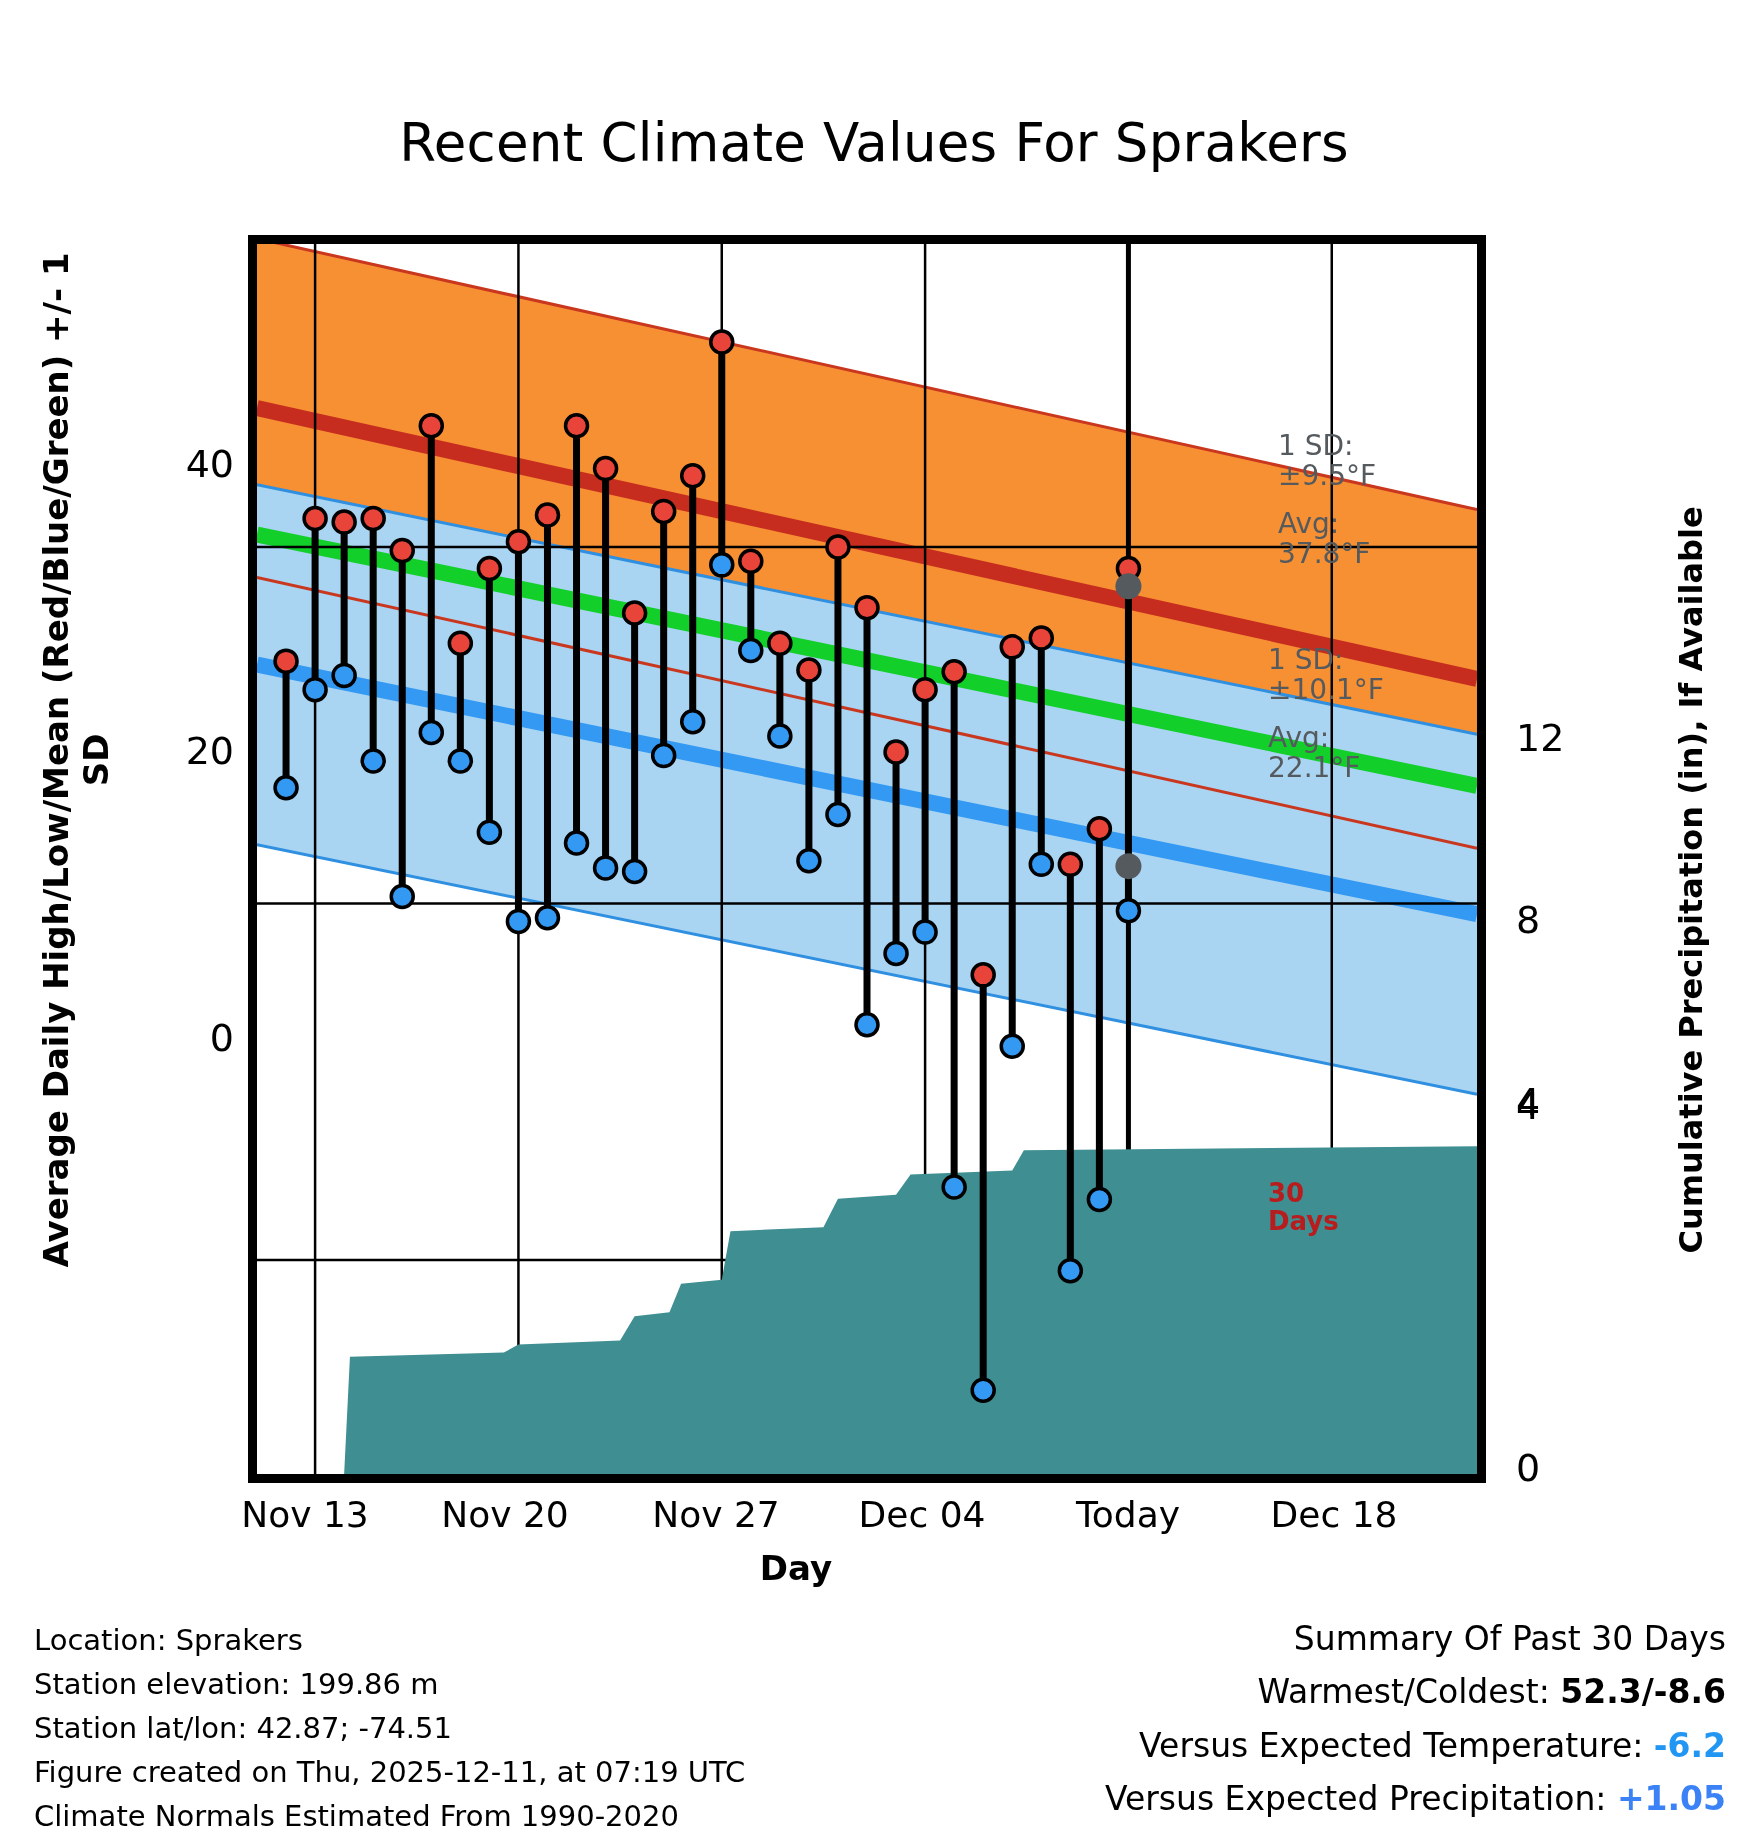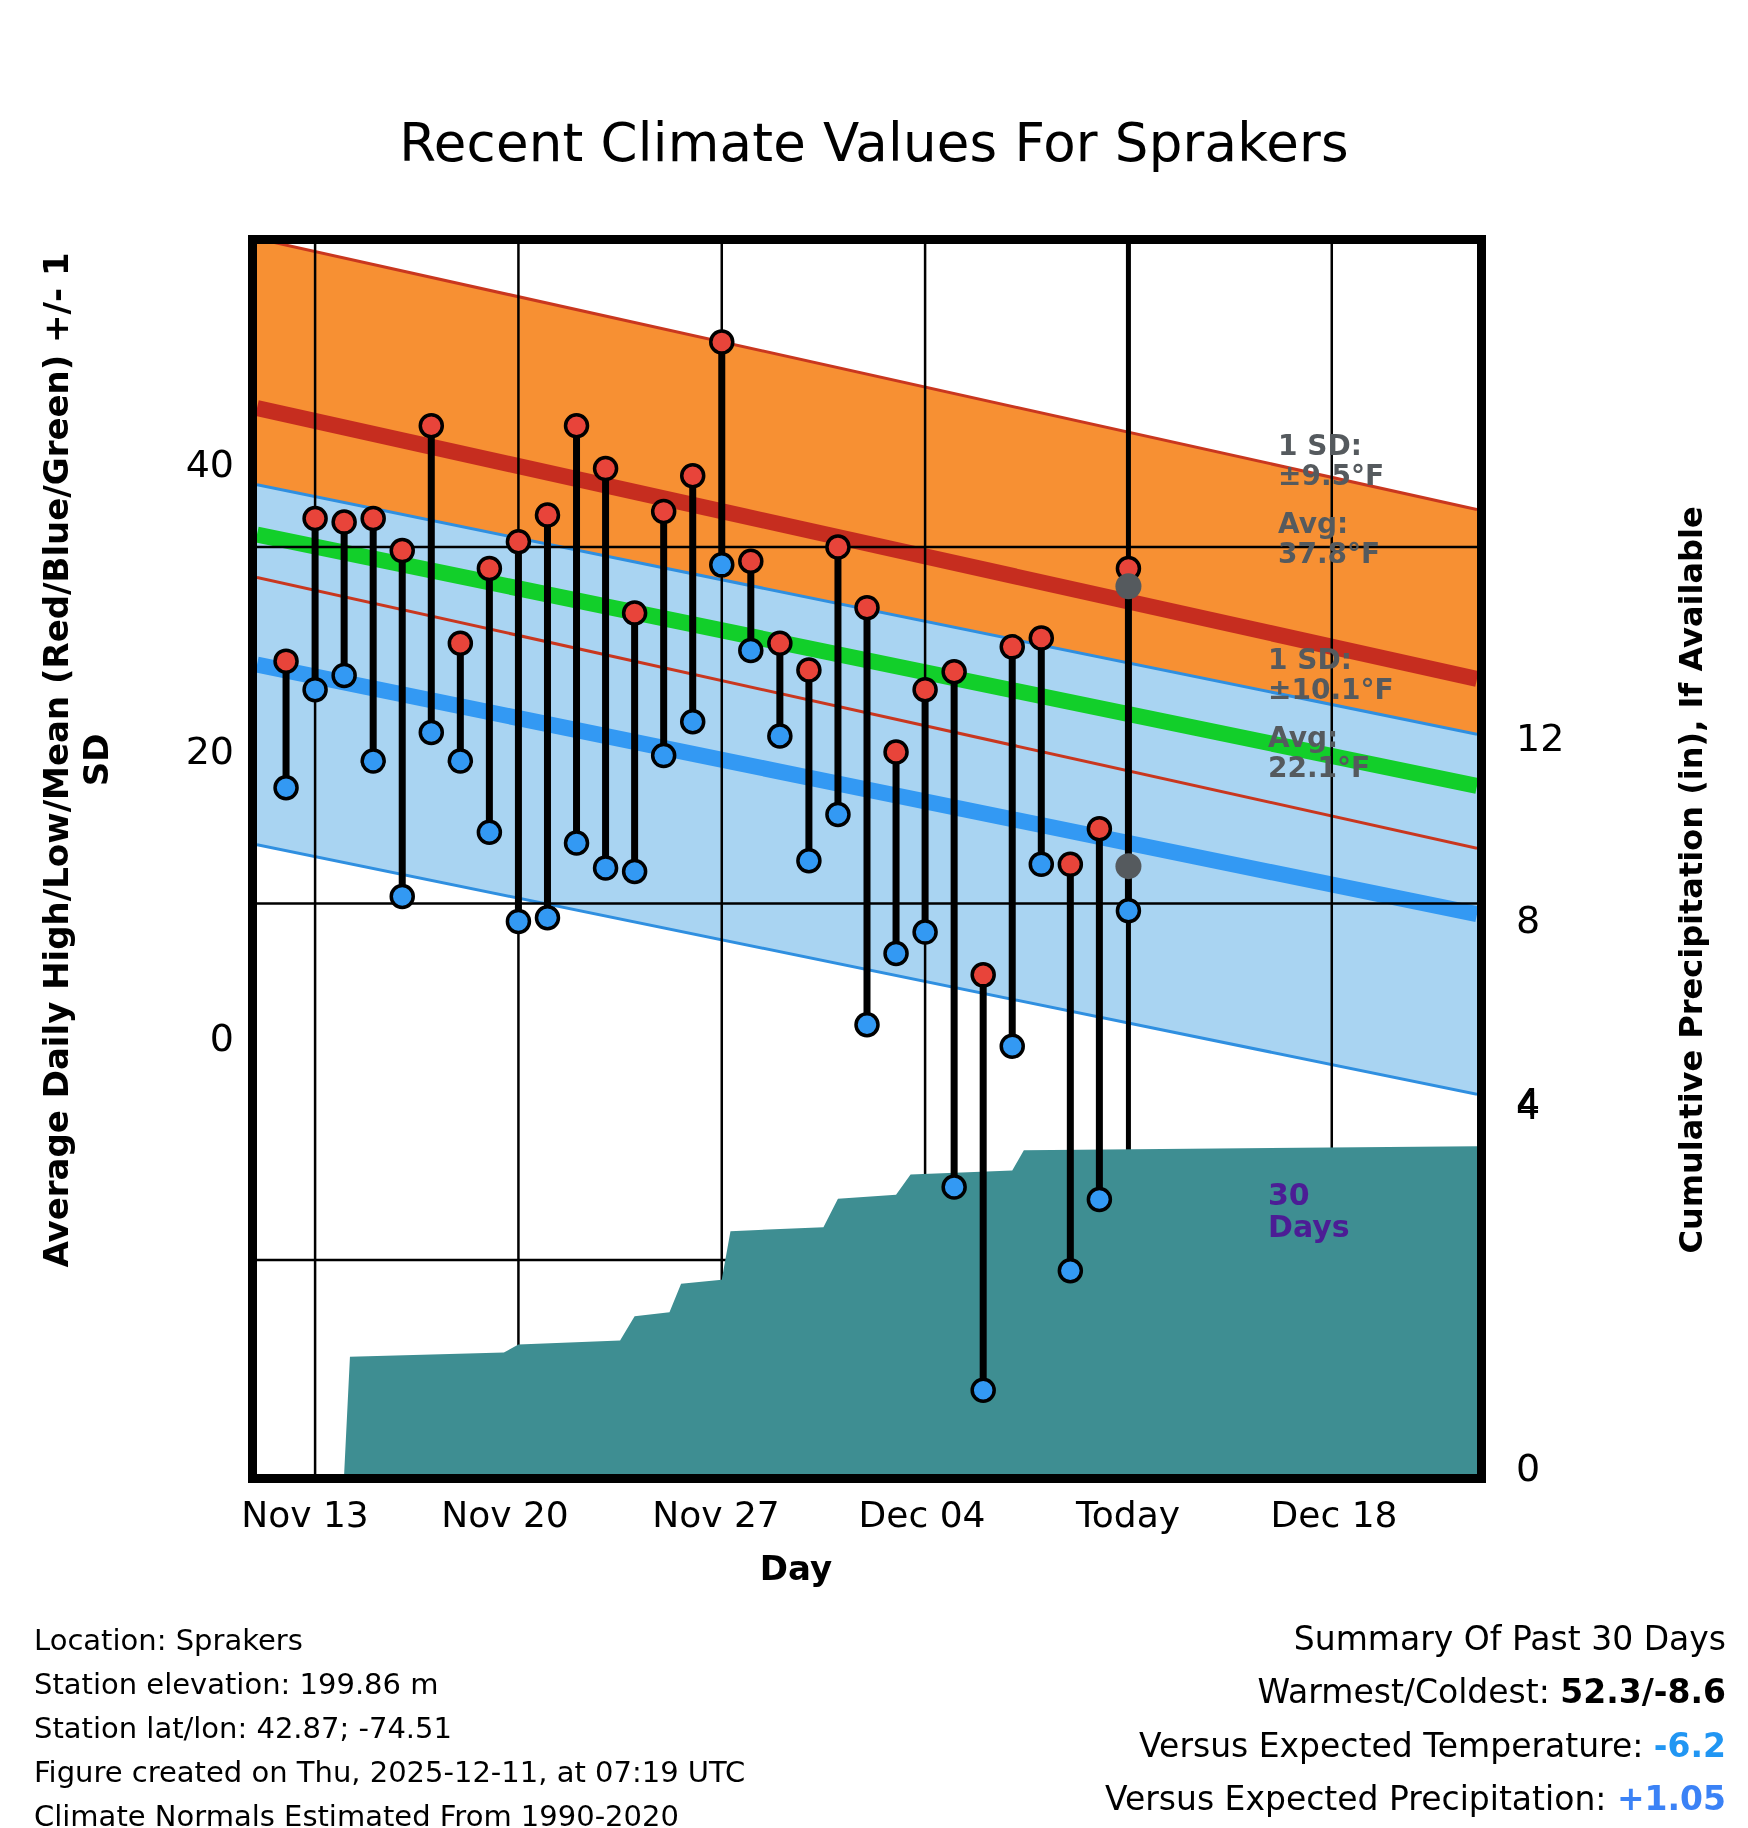--- a/index.html
+++ b/index.html
@@ -113,31 +113,31 @@
     top: 1494px;
     font-size: 36px;
     text-align: center;
     width: 240px;
   }
 
   
   .annot {
     position: absolute;
     font-size: 28px;
-    font-weight: bold;
+    font-weight: normal;
     color: #555a5e;
     line-height: 1.08;
     z-index: 11;
     white-space: pre-line;
   }
   .annot-days {
     position: absolute;
-    font-size: 30px;
+    font-size: 26px;
     font-weight: bold;
-    color: #4c1d95;
+    color: #b91c1c;
     line-height: 1.08;
     z-index: 11;
     white-space: pre-line;
   }
 
   
   .footer-left {
     position: absolute;
     left: 34px;
     top: 1618px;

